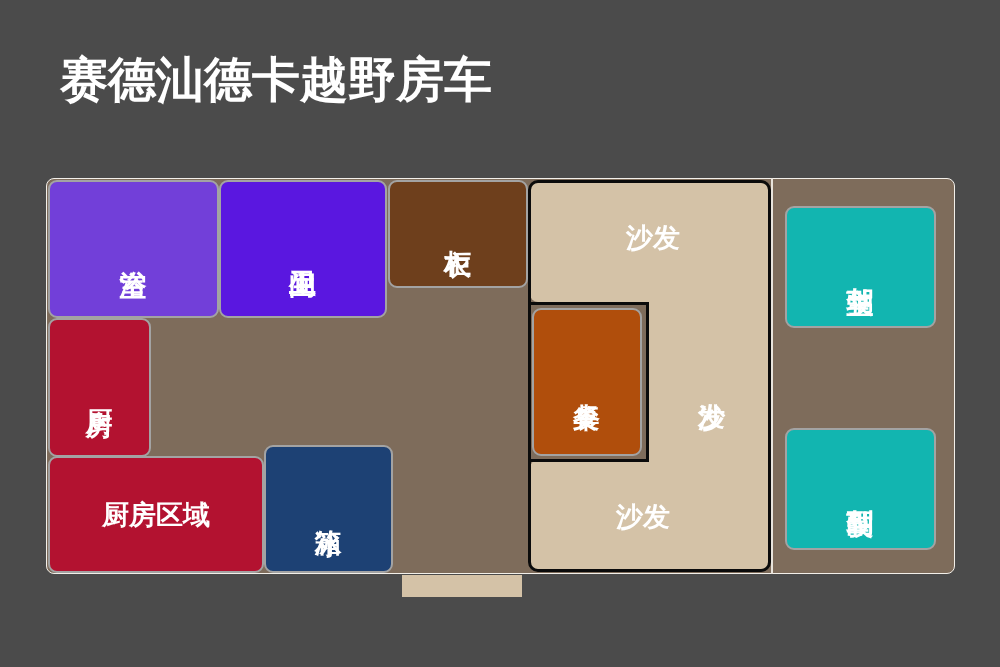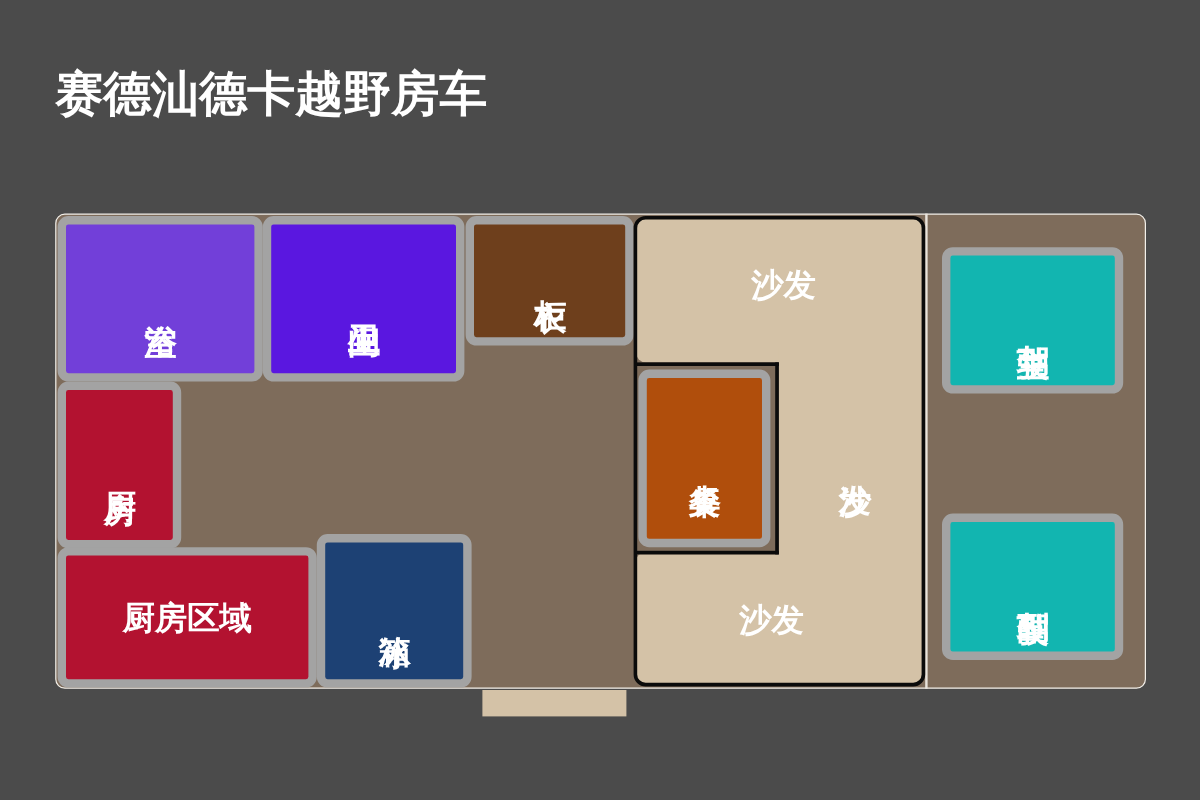--- a/index.html
+++ b/index.html
@@ -9,25 +9,25 @@
       height: 667px;
       overflow: hidden;
     }
     body {
       background: #4b4b4b;
       position: relative;
       font-family: "DejaVu Sans", "Liberation Sans", sans-serif;
     }
     .title {
       position: absolute;
-      left: 46px;
+      left: 60px;
       top: 56px;
       color: #ffffff;
       font-weight: bold;
-      font-size: 40px;
+      font-size: 48px;
       line-height: 46px;
       letter-spacing: 0px;
       margin: 0;
     }
     .title span { display: block; }
 
     .frame {
       position: absolute;
       left: 46px;
       top: 178px;
@@ -51,21 +51,21 @@
       left: 402px;
       top: 575px;
       width: 120px;
       height: 22px;
       background: #d4c2a7;
     }
 
     .room {
       position: absolute;
       box-sizing: border-box;
-      border: 7px solid #a3a3a3;
+      border: 2px solid #a3a3a3;
       border-radius: 9px;
       display: flex;
       align-items: center;
       justify-content: center;
       color: #ffffff;
       font-weight: bold;
       text-align: center;
     }
     .vert {
       writing-mode: vertical-rl;

